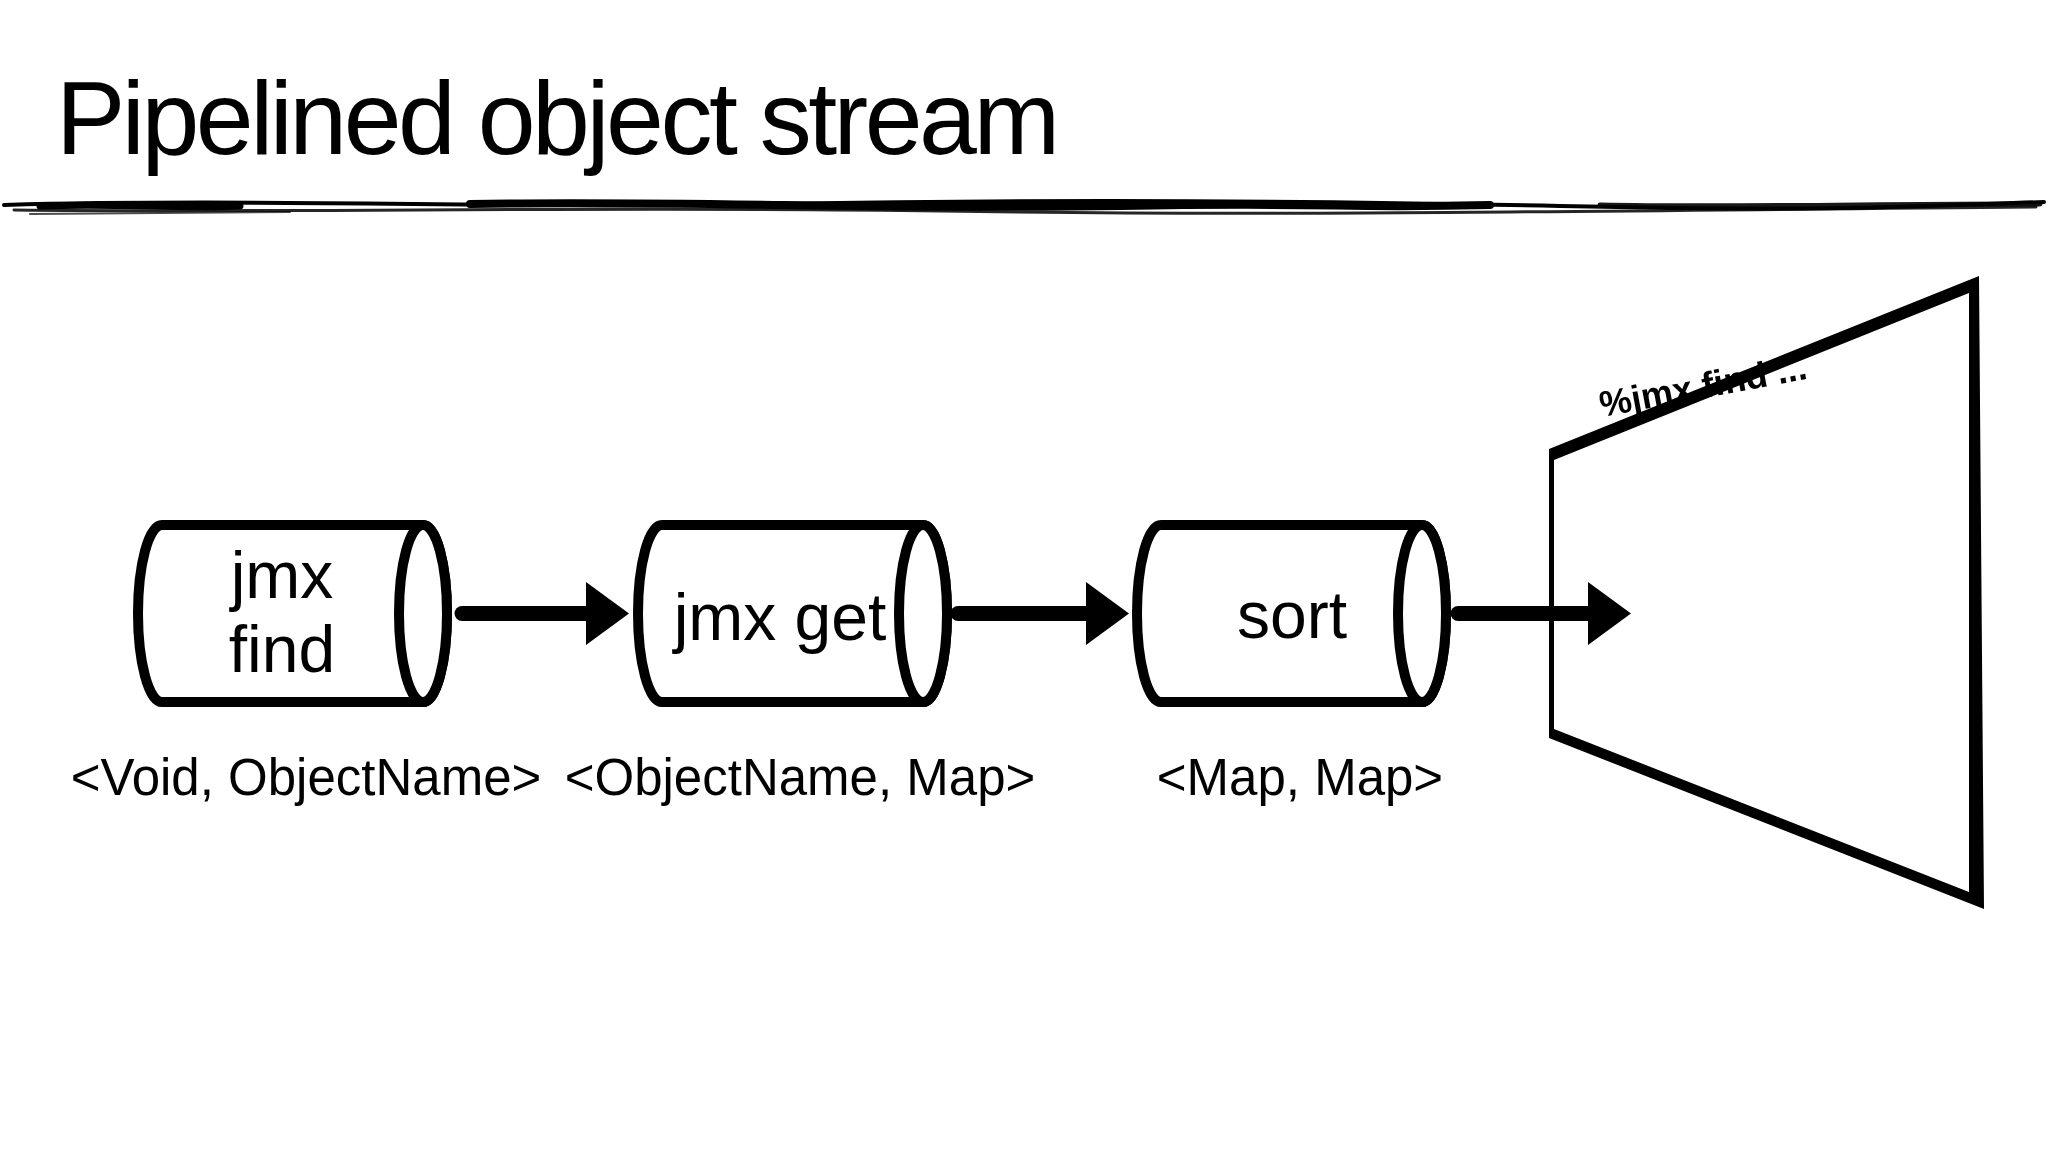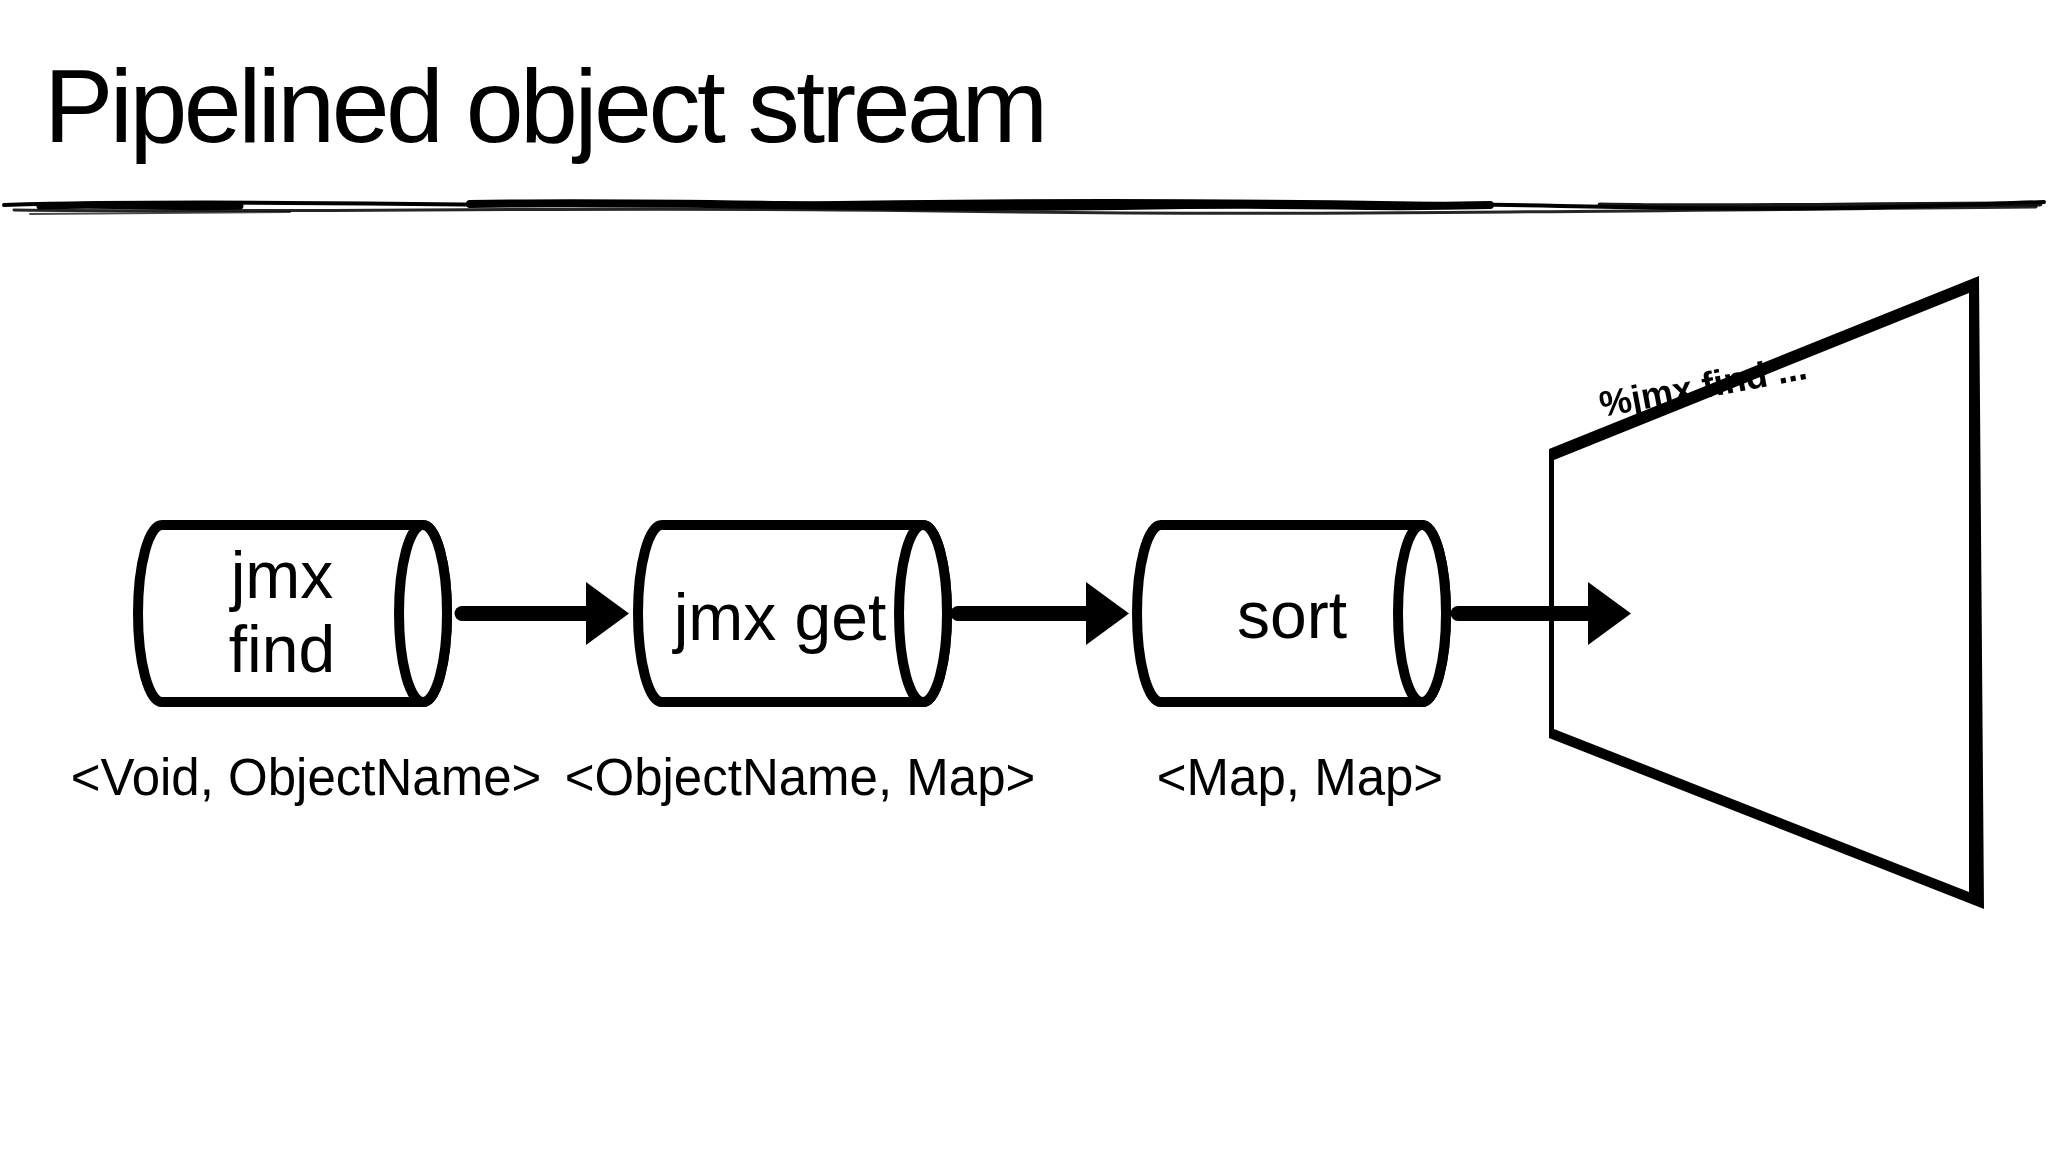--- a/index.html
+++ b/index.html
@@ -6,21 +6,21 @@
   .slide{
     position:relative;
     width:2048px;height:1152px;
     background:#ffffff;
     overflow:hidden;
     font-family:"Liberation Sans", sans-serif;
   }
   .slide-title{
     position:absolute;
     left:44px;top:54px;
-    margin:0;
+    margin:12px;
     font-size:104px;
     font-weight:400;
     letter-spacing:-3.5px;
     line-height:1;
     color:#000;
     white-space:nowrap;
   }
   .diagram{
     position:absolute;
     left:0;top:0;

